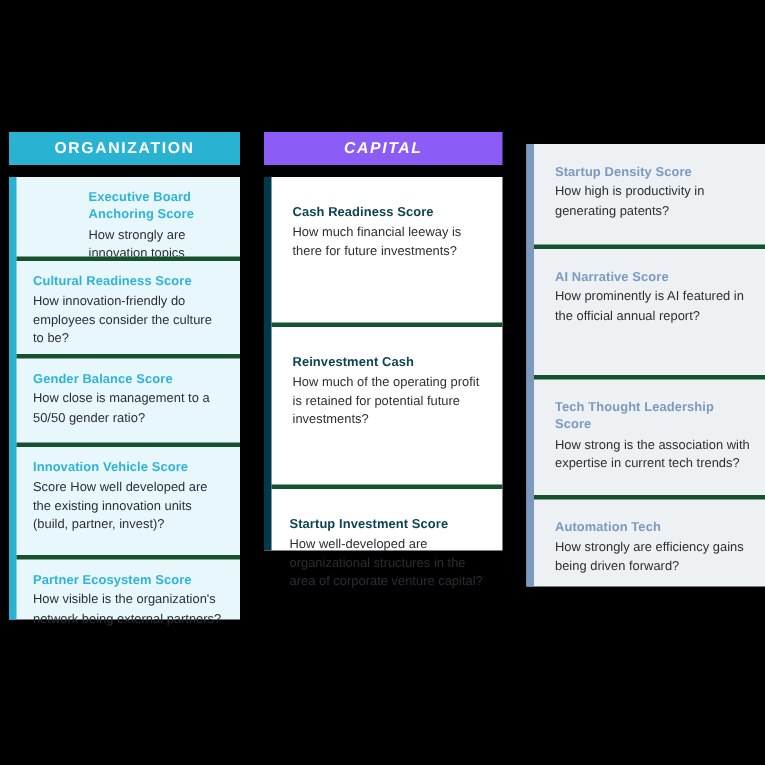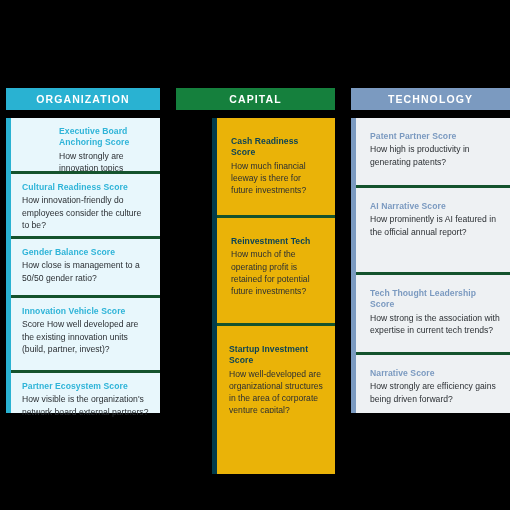--- a/index.html
+++ b/index.html
@@ -39,32 +39,32 @@
     line-height: 22px;
     text-align: center;
     color: #ffffff;
     font-size: 10.5px;
     font-weight: bold;
     letter-spacing: 1.1px;
     font-family: "Liberation Sans", sans-serif;
     box-sizing: border-box;
   }
   .col-organization .col-header { background: #29b2d2; }
-  .col-capital      .col-header { background: #15803d; }
+  .col-capital      .col-header { background: #8b5cf6; font-style: italic; }
   .col-technology   .col-header { background: #7b9ac0; }
 
   .col-body {
     position: relative;
     margin-top: 8px;
     display: flex;
     flex-direction: column;
     box-sizing: border-box;
   }
   .col-organization .col-body { height: 295px; background: #e8f7fc; border-left: 5px solid #29b2d2; }
-  .col-capital      .col-body { height: 356px; background: #eab308; border-left: 5px solid #013b4b; margin-left: 36px; }
+  .col-capital      .col-body { height: 249px; background: #ffffff; border-left: 5px solid #013b4b; }
   .col-technology   .col-body { height: 295px; background: #eef1f3; border-left: 5px solid #7b9ac0; }
 
   .card {
     position: relative;
     box-sizing: border-box;
     padding: 8px 10px 6px 11px;
     overflow: hidden;
   }
   .card + .card {
     border-top: 3px solid #14532d;
@@ -126,58 +126,57 @@
       <div class="card">
         <div class="card-title">Gender Balance Score</div>
         <div class="card-desc">How close is management to a 50/50 gender ratio?</div>
       </div>
       <div class="card">
         <div class="card-title">Innovation Vehicle Score</div>
         <div class="card-desc">Score How well developed are the existing innovation units (build, partner, invest)?</div>
       </div>
       <div class="card">
         <div class="card-title">Partner Ecosystem Score</div>
-        <div class="card-desc">How visible is the organization's network board external partners?</div>
+        <div class="card-desc">How visible is the organization's network being external partners?</div>
       </div>
     </div>
   </div>
 
   <div class="column col-capital">
     <div class="col-header">CAPITAL</div>
     <div class="col-body">
       <div class="card">
         <div class="card-title">Cash Readiness Score</div>
         <div class="card-desc">How much financial leeway is there for future investments?</div>
       </div>
       <div class="card">
-        <div class="card-title">Reinvestment Tech</div>
+        <div class="card-title">Reinvestment Cash</div>
         <div class="card-desc">How much of the operating profit is retained for potential future investments?</div>
       </div>
       <div class="card">
         <div class="card-title">Startup Investment Score</div>
         <div class="card-desc">How well-developed are organizational structures in the area of corporate venture capital?</div>
       </div>
     </div>
   </div>
 
   <div class="column col-technology">
-    <div class="col-header">TECHNOLOGY</div>
     <div class="col-body">
       <div class="card">
-        <div class="card-title">Patent Partner Score</div>
+        <div class="card-title">Startup Density Score</div>
         <div class="card-desc">How high is productivity in generating patents?</div>
       </div>
       <div class="card">
         <div class="card-title">AI Narrative Score</div>
         <div class="card-desc">How prominently is AI featured in the official annual report?</div>
       </div>
       <div class="card">
         <div class="card-title">Tech Thought Leadership Score</div>
         <div class="card-desc">How strong is the association with expertise in current tech trends?</div>
       </div>
       <div class="card">
-        <div class="card-title">Narrative Score</div>
+        <div class="card-title">Automation Tech</div>
         <div class="card-desc">How strongly are efficiency gains being driven forward?</div>
       </div>
     </div>
   </div>
 
 </div>
 
 </body></html>

